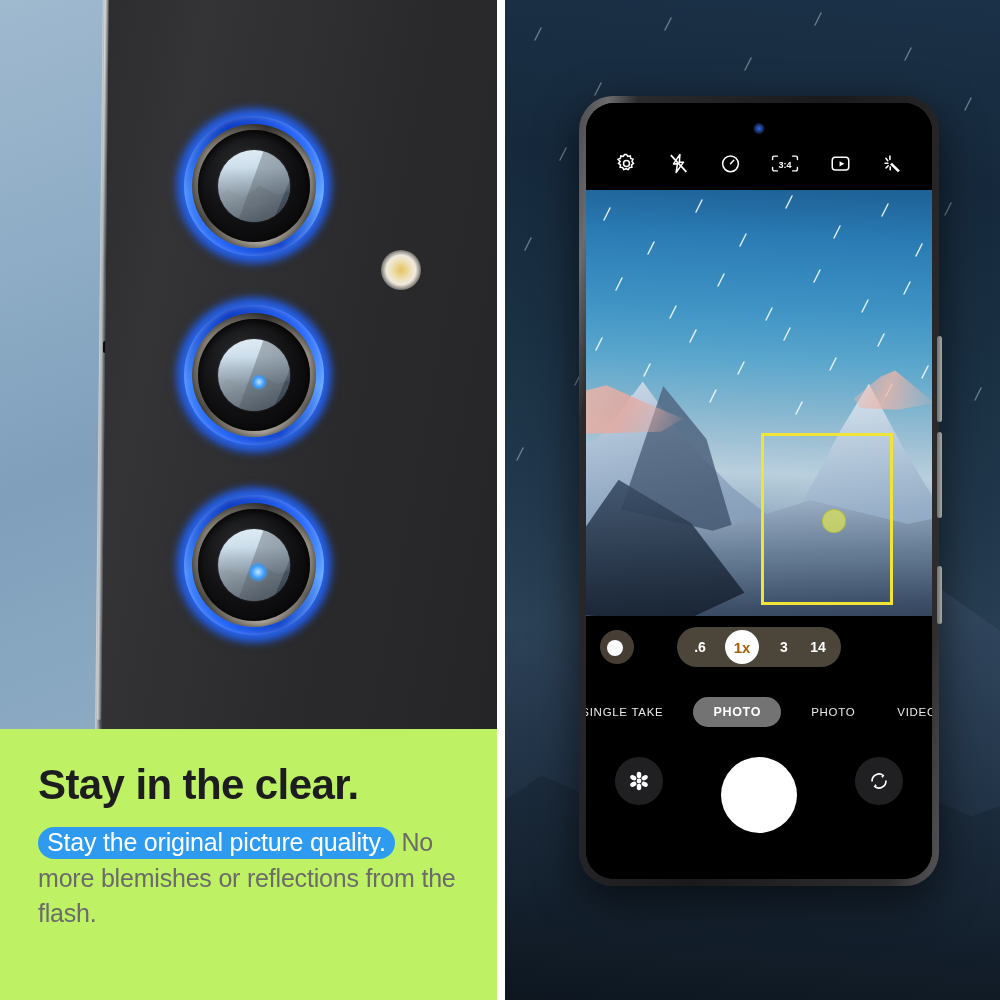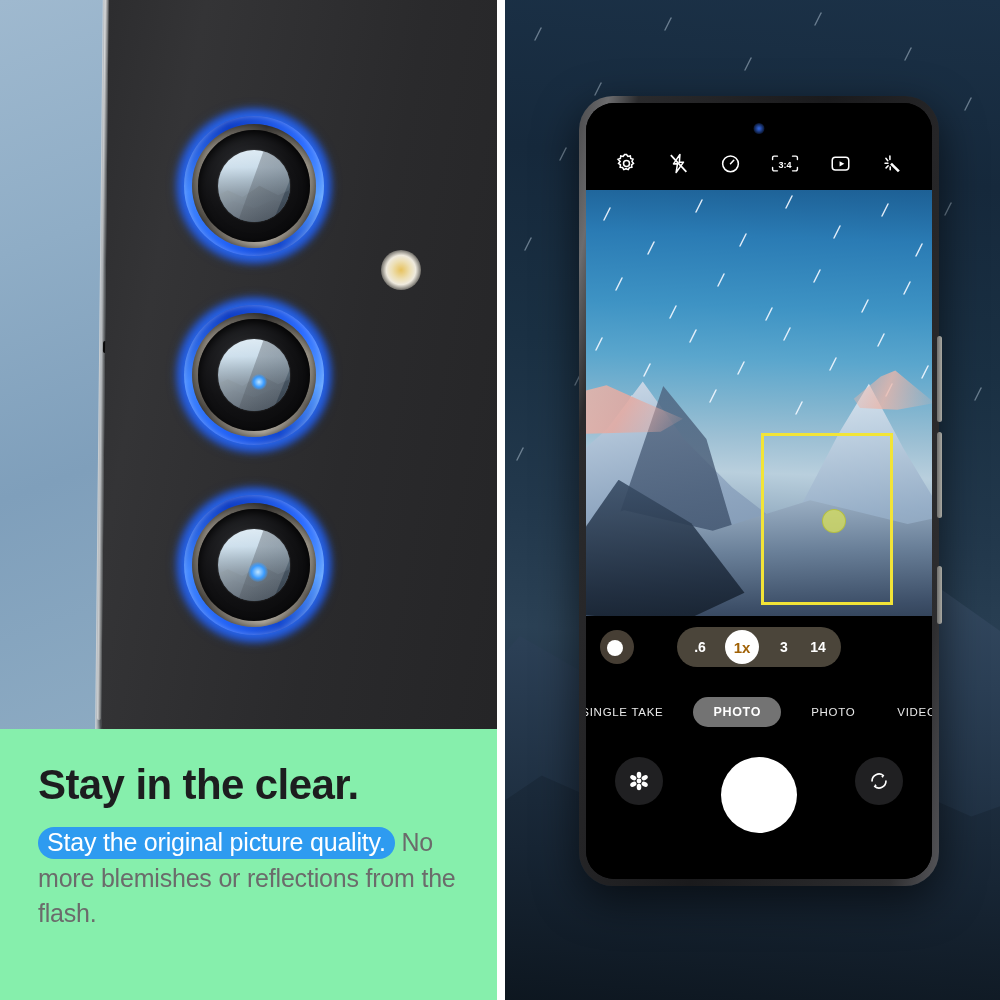--- a/index.html
+++ b/index.html
@@ -67,21 +67,21 @@
   .lens1{ left:176px; top:108px; }
   .lens2{ left:176px; top:297px; }
   .lens3{ left:176px; top:487px; }
 
   .flash-led{ position:absolute; left:381px; top:250px; width:40px; height:40px;
        border-radius:50%;
        background:radial-gradient(circle at 50% 50%,#e7c25e 0%,#eddfb4 32%,#efeade 52%,rgba(190,185,170,.35) 74%,rgba(120,118,110,0) 100%); }
 
   
   .text-panel{ position:absolute; left:0; top:729px; width:497px; height:271px;
-               background:#86efac; padding:34px 38px 0 38px; }
+               background:#bef264; padding:34px 38px 0 38px; }
   .headline{ font-size:42px; font-weight:700; color:#1d1d1f; letter-spacing:-.6px;
              line-height:1.05; }
   .sub{ margin-top:18px; font-size:25px; line-height:1.42; color:#6b6b6b;
         font-weight:400; letter-spacing:-.2px; }
   .hl{ background:#2e9bf0; color:#ffffff; border-radius:20px;
        padding:1px 9px 3px 9px; box-decoration-break:clone;
        -webkit-box-decoration-break:clone; font-weight:500; }
 
   
   .right-panel{ position:absolute; left:505px; top:0; width:495px; height:1000px;

